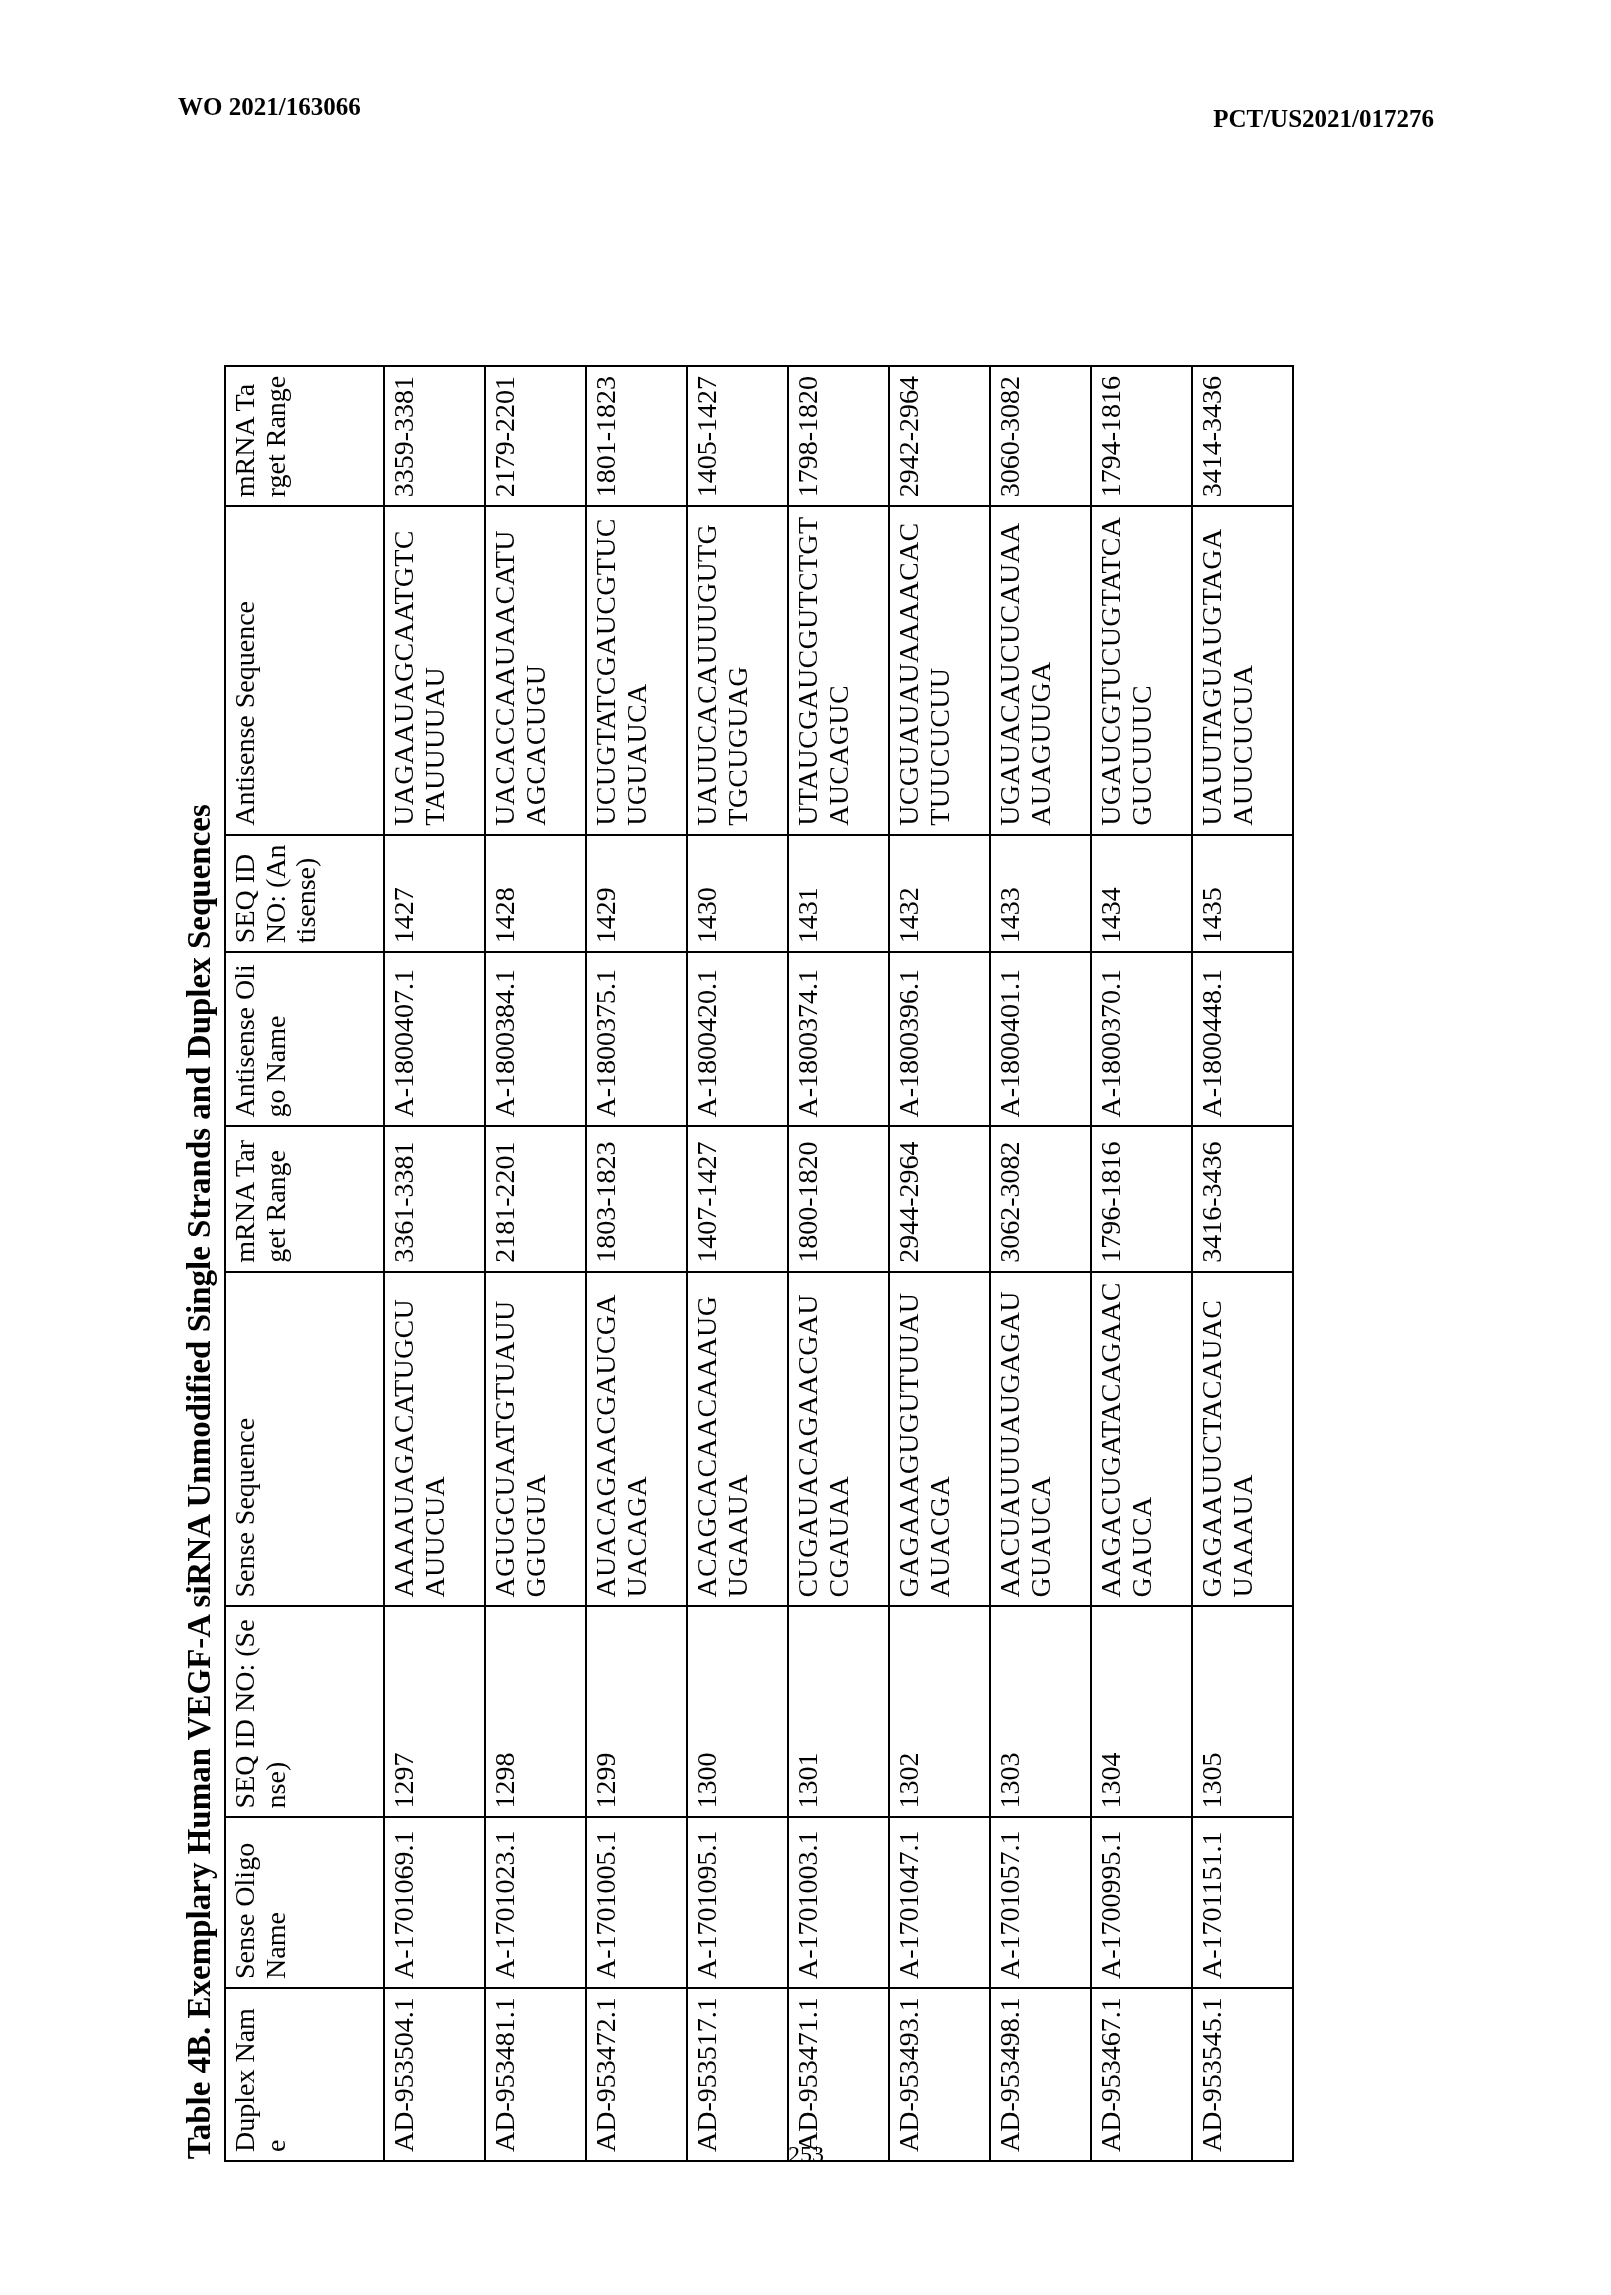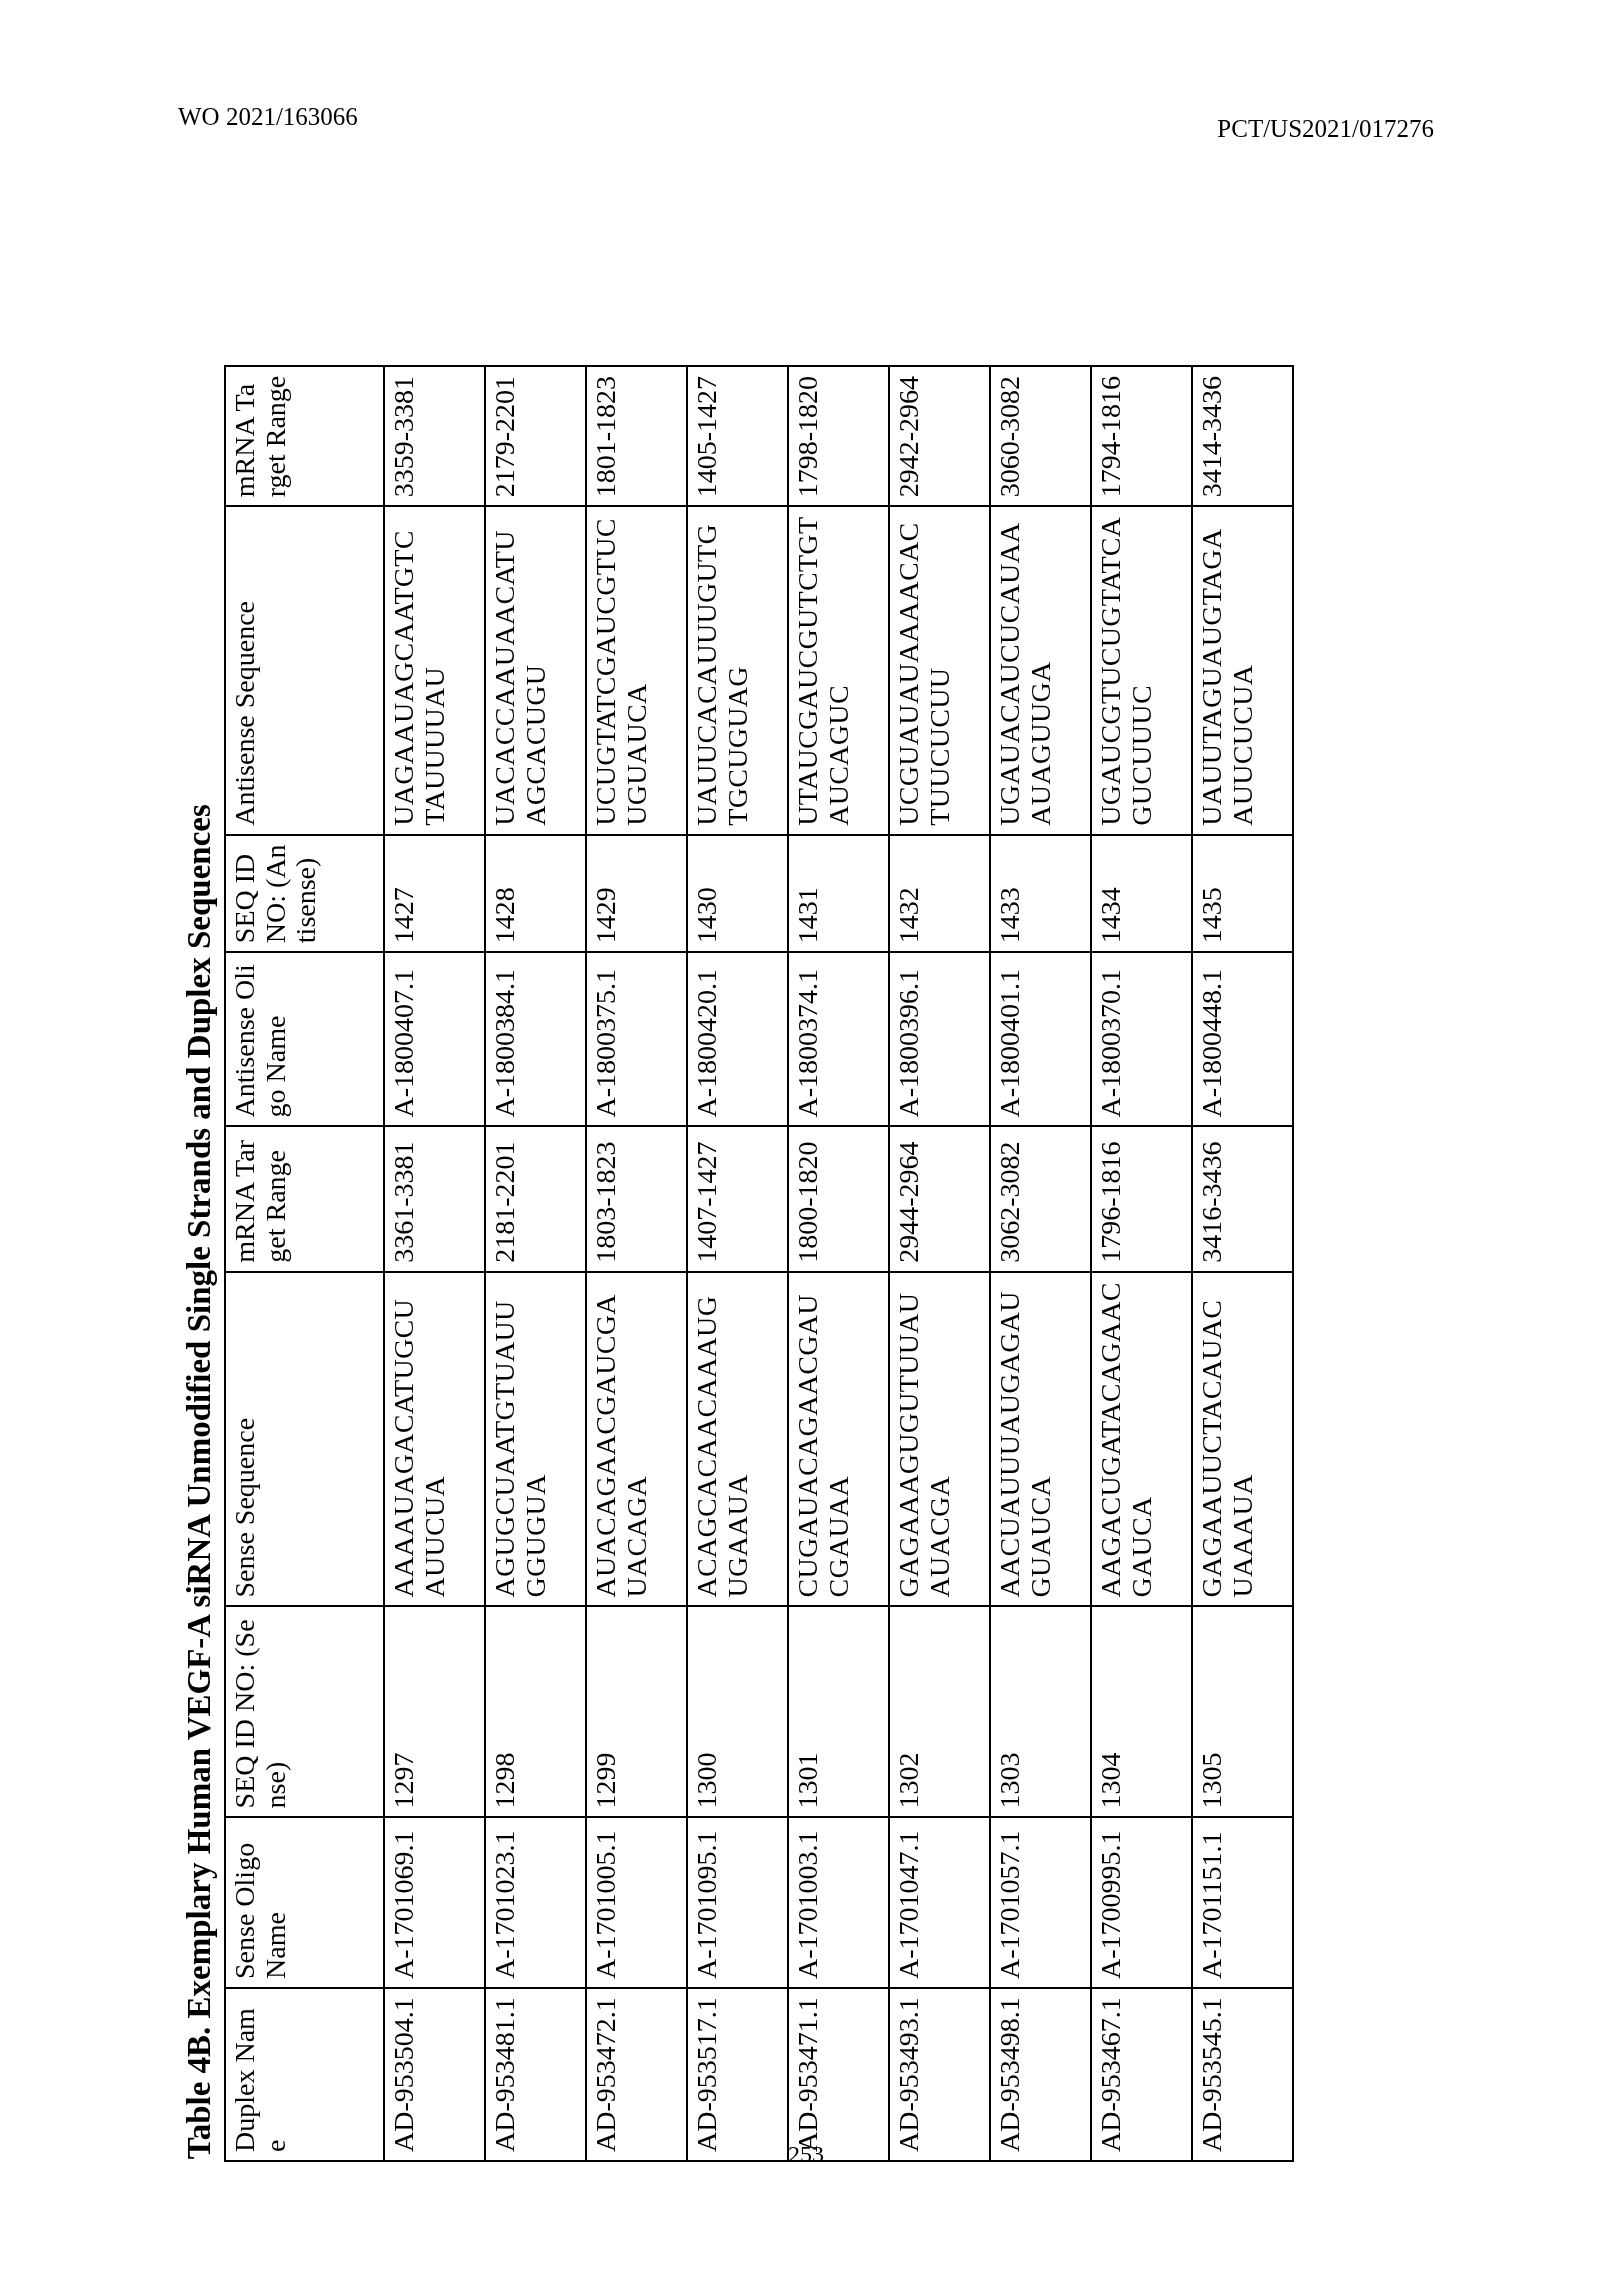--- a/index.html
+++ b/index.html
@@ -1,18 +1,18 @@
 <!DOCTYPE html>
 <html style="font-size:10.6px"><head>
   <meta charset="utf-8">
   <style>
     html, body { margin: 0; padding: 0; background: #ffffff; }
     body { width: 1612px; height: 2295px; position: relative; overflow: hidden;
            font-family: "Liberation Serif", "DejaVu Serif", serif; color: #000; }
-    .hdr { position: absolute; top: 103px; font-weight: normal; font-size: 25px; }
+    .hdr { position: absolute; top: 93px; font-weight: bold; font-size: 25px; }
     .hdr.left { left: 178px; }
     .hdr.right { right: 178px; margin-top: 12px; }
     .page-num { position: absolute; top: 2141px; left: 0; width: 100%; text-align: center; font-size: 24px; }
     
     .rot {
       position: absolute;
       width: 1804px; height: 1194px;
       left: 179px; top: 2162px;
       transform-origin: 0 0;
       transform: rotate(-90deg);

